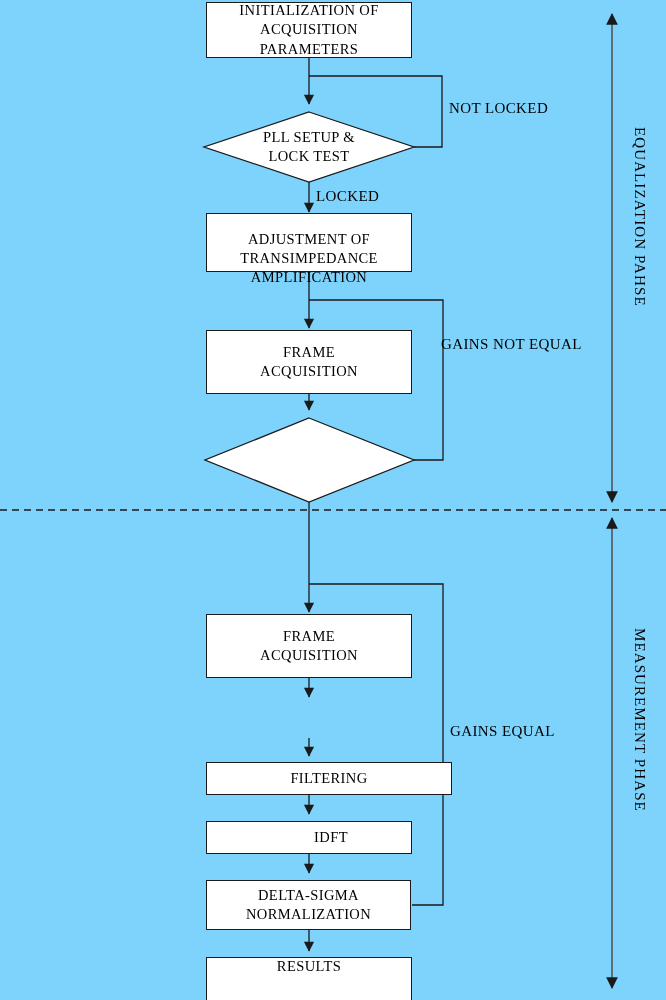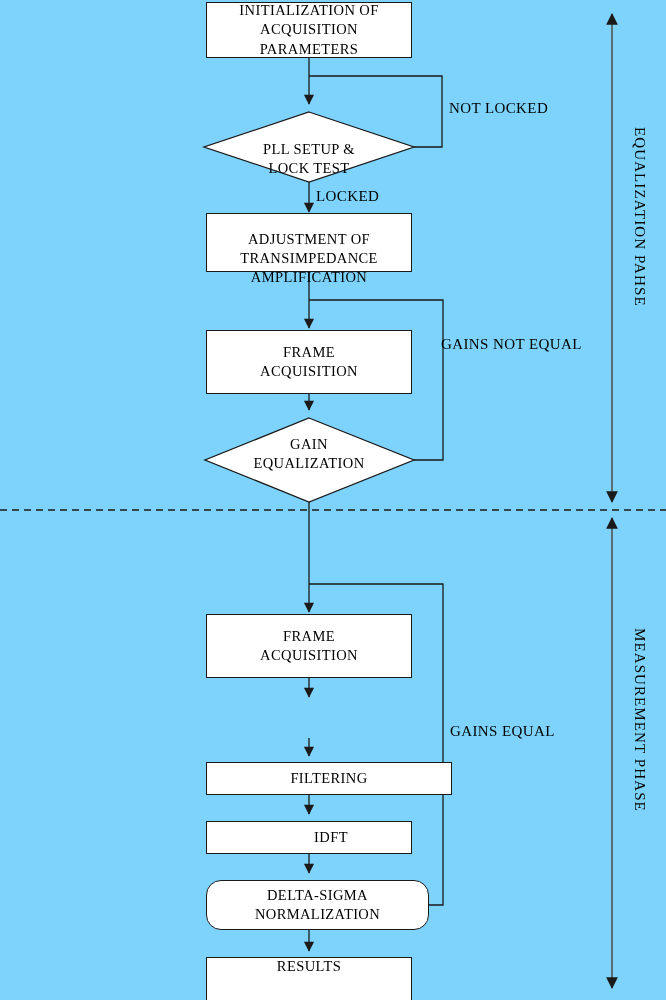--- a/index.html
+++ b/index.html
@@ -149,38 +149,34 @@
 
 
   <div class="node process" style="left:206px; top:762px; width:246px; height:33px;text-align:center;">
     <span>FILTERING</span>
   </div>
 
   <div class="node process" style="left:206px; top:821px; width:206px; height:33px;padding-left:44px;">
     <span>IDFT</span>
   </div>
 
-  <div class="node process" style="left:206px; top:880px; width:223px; height:50px;border-radius:15px;">
+  <div class="node process" style="left:206px; top:880px; width:205px; height:50px;">
     <span style="white-space:pre-line;">DELTA-SIGMA
 NORMALIZATION</span>
   </div>
 
   <div class="node process" style="left:206px; top:957px; width:206px; height:44px;">
     <span style="white-space:pre-line; margin-bottom:24px;">RESULTS</span>
   </div>
 
-  <div class="decision-label" style="left:214px; top:134px; width:190px; height:50px;">
+  <div class="decision-label" style="left:214px; top:122px; width:190px; height:50px;">
     <span style="white-space:pre-line;">PLL SETUP &amp;
 LOCK TEST</span>
   </div>
 
-  <div class="decision-label" style="left:209px; top:428px; width:200px; height:52px;">
-    <span style="white-space:pre-line;">GAIN
-EQUALIZATION</span>
-  </div>
 
   <div class="edge-label" style="left:449px; top:100px;">NOT LOCKED</div>
 
   <div class="edge-label" style="left:316px; top:188px;">LOCKED</div>
 
   <div class="edge-label" style="left:441px; top:336px;">GAINS NOT EQUAL</div>
 
   <div class="edge-label" style="left:450px; top:723px;">GAINS EQUAL</div>
 
   <div class="phase-label" style="left:648px; top:127px;">EQUALIZATION PAHSE</div>

